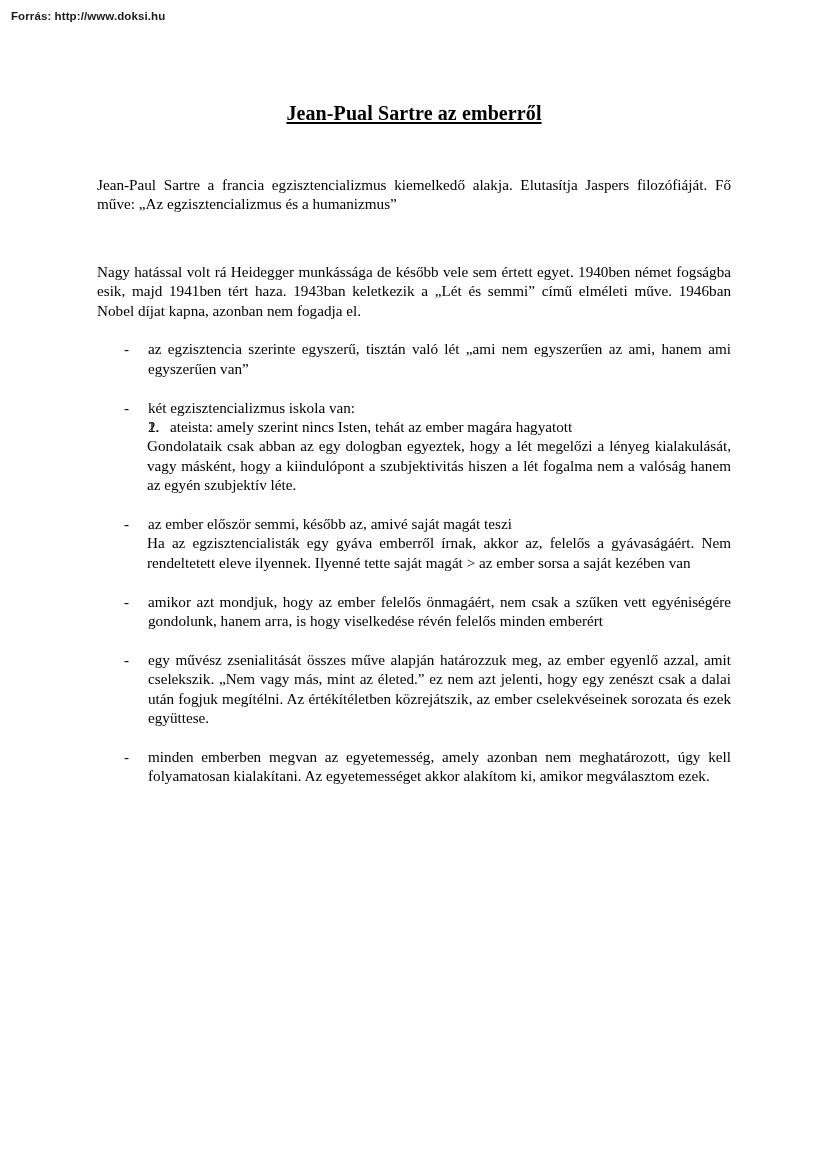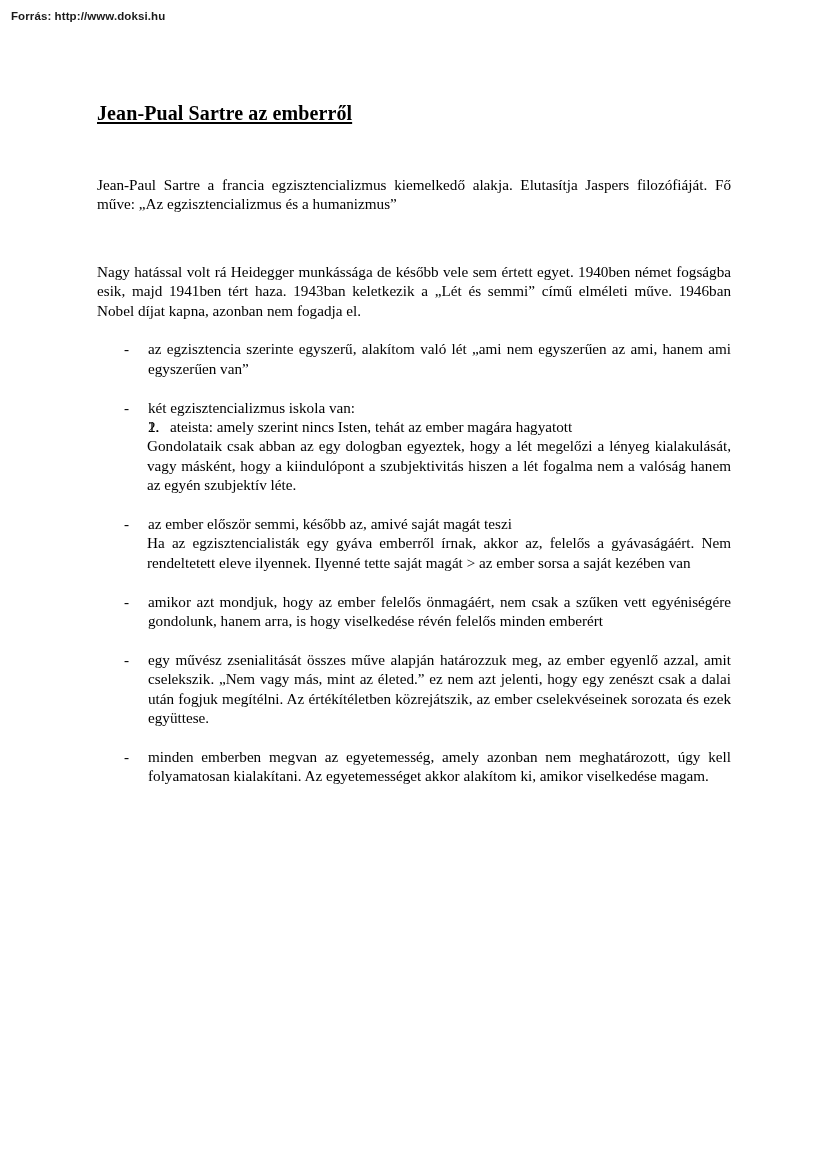--- a/index.html
+++ b/index.html
@@ -38,21 +38,21 @@
     width: 634px;
   }
 
   .doc-title {
     margin: 0;
     padding: 0;
     position: absolute;
     top: 101px;
     left: 0;
     width: 634px;
-    text-align: left;
+    text-align: center;
     font-size: 20px;
     font-weight: bold;
     line-height: 24px;
     letter-spacing: 0.1px;
   }
   .doc-title .title-text {
     text-decoration: underline;
     text-underline-offset: 2px;
   }
 
@@ -143,21 +143,21 @@
   <div class="body-block">
 
     <p class="para">Jean-Paul Sartre a francia egzisztencializmus kiemelkedő alakja. Elutasítja Jaspers filozófiáját. Fő műve: „Az egzisztencializmus és a humanizmus”</p>
 
     <p class="para last-line-natural">Nagy hatással volt rá Heidegger munkássága de később vele sem értett egyet. 1940ben német fogságba esik, majd 1941ben tért haza. 1943ban keletkezik a „Lét és semmi” című elméleti műve. 1946ban Nobel díjat kapna, azonban nem fogadja el.</p>
 
     <ul class="dash-list">
 
       <li>
         <span class="dash-marker">-</span>
-        <span class="li-text">az egzisztencia szerinte egyszerű, alakítom való lét „ami nem egyszerűen az ami, hanem ami egyszerűen van”</span>
+        <span class="li-text">az egzisztencia szerinte egyszerű, tisztán való lét „ami nem egyszerűen az ami, hanem ami egyszerűen van”</span>
       </li>
 
       <li>
         <span class="dash-marker">-</span>
         <span class="li-text">két egzisztencializmus iskola van:</span>
         <ol class="num-list">
           <li>
             <span class="num-marker">1.</span>
           </li>
           <li>
@@ -179,18 +179,18 @@
         <span class="li-text">amikor azt mondjuk, hogy az ember felelős önmagáért, nem csak a szűken vett egyéniségére gondolunk, hanem arra, is hogy viselkedése révén felelős minden emberért</span>
       </li>
 
       <li>
         <span class="dash-marker">-</span>
         <span class="li-text">egy művész zsenialitását összes műve alapján határozzuk meg, az ember egyenlő azzal, amit cselekszik. „Nem vagy más, mint az életed.” ez nem azt jelenti, hogy egy zenészt csak a dalai után fogjuk megítélni. Az értékítéletben közrejátszik, az ember cselekvéseinek sorozata és ezek együttese.</span>
       </li>
 
       <li>
         <span class="dash-marker">-</span>
-        <span class="li-text">minden emberben megvan az egyetemesség, amely azonban nem meghatározott, úgy kell folyamatosan kialakítani. Az egyetemességet akkor alakítom ki, amikor viselkedése magam.</span>
+        <span class="li-text">minden emberben megvan az egyetemesség, amely azonban nem meghatározott, úgy kell folyamatosan kialakítani. Az egyetemességet akkor alakítom ki, amikor megválasztom ezek.</span>
       </li>
 
     </ul>
   </div>
 </div>
 
 </body></html>

